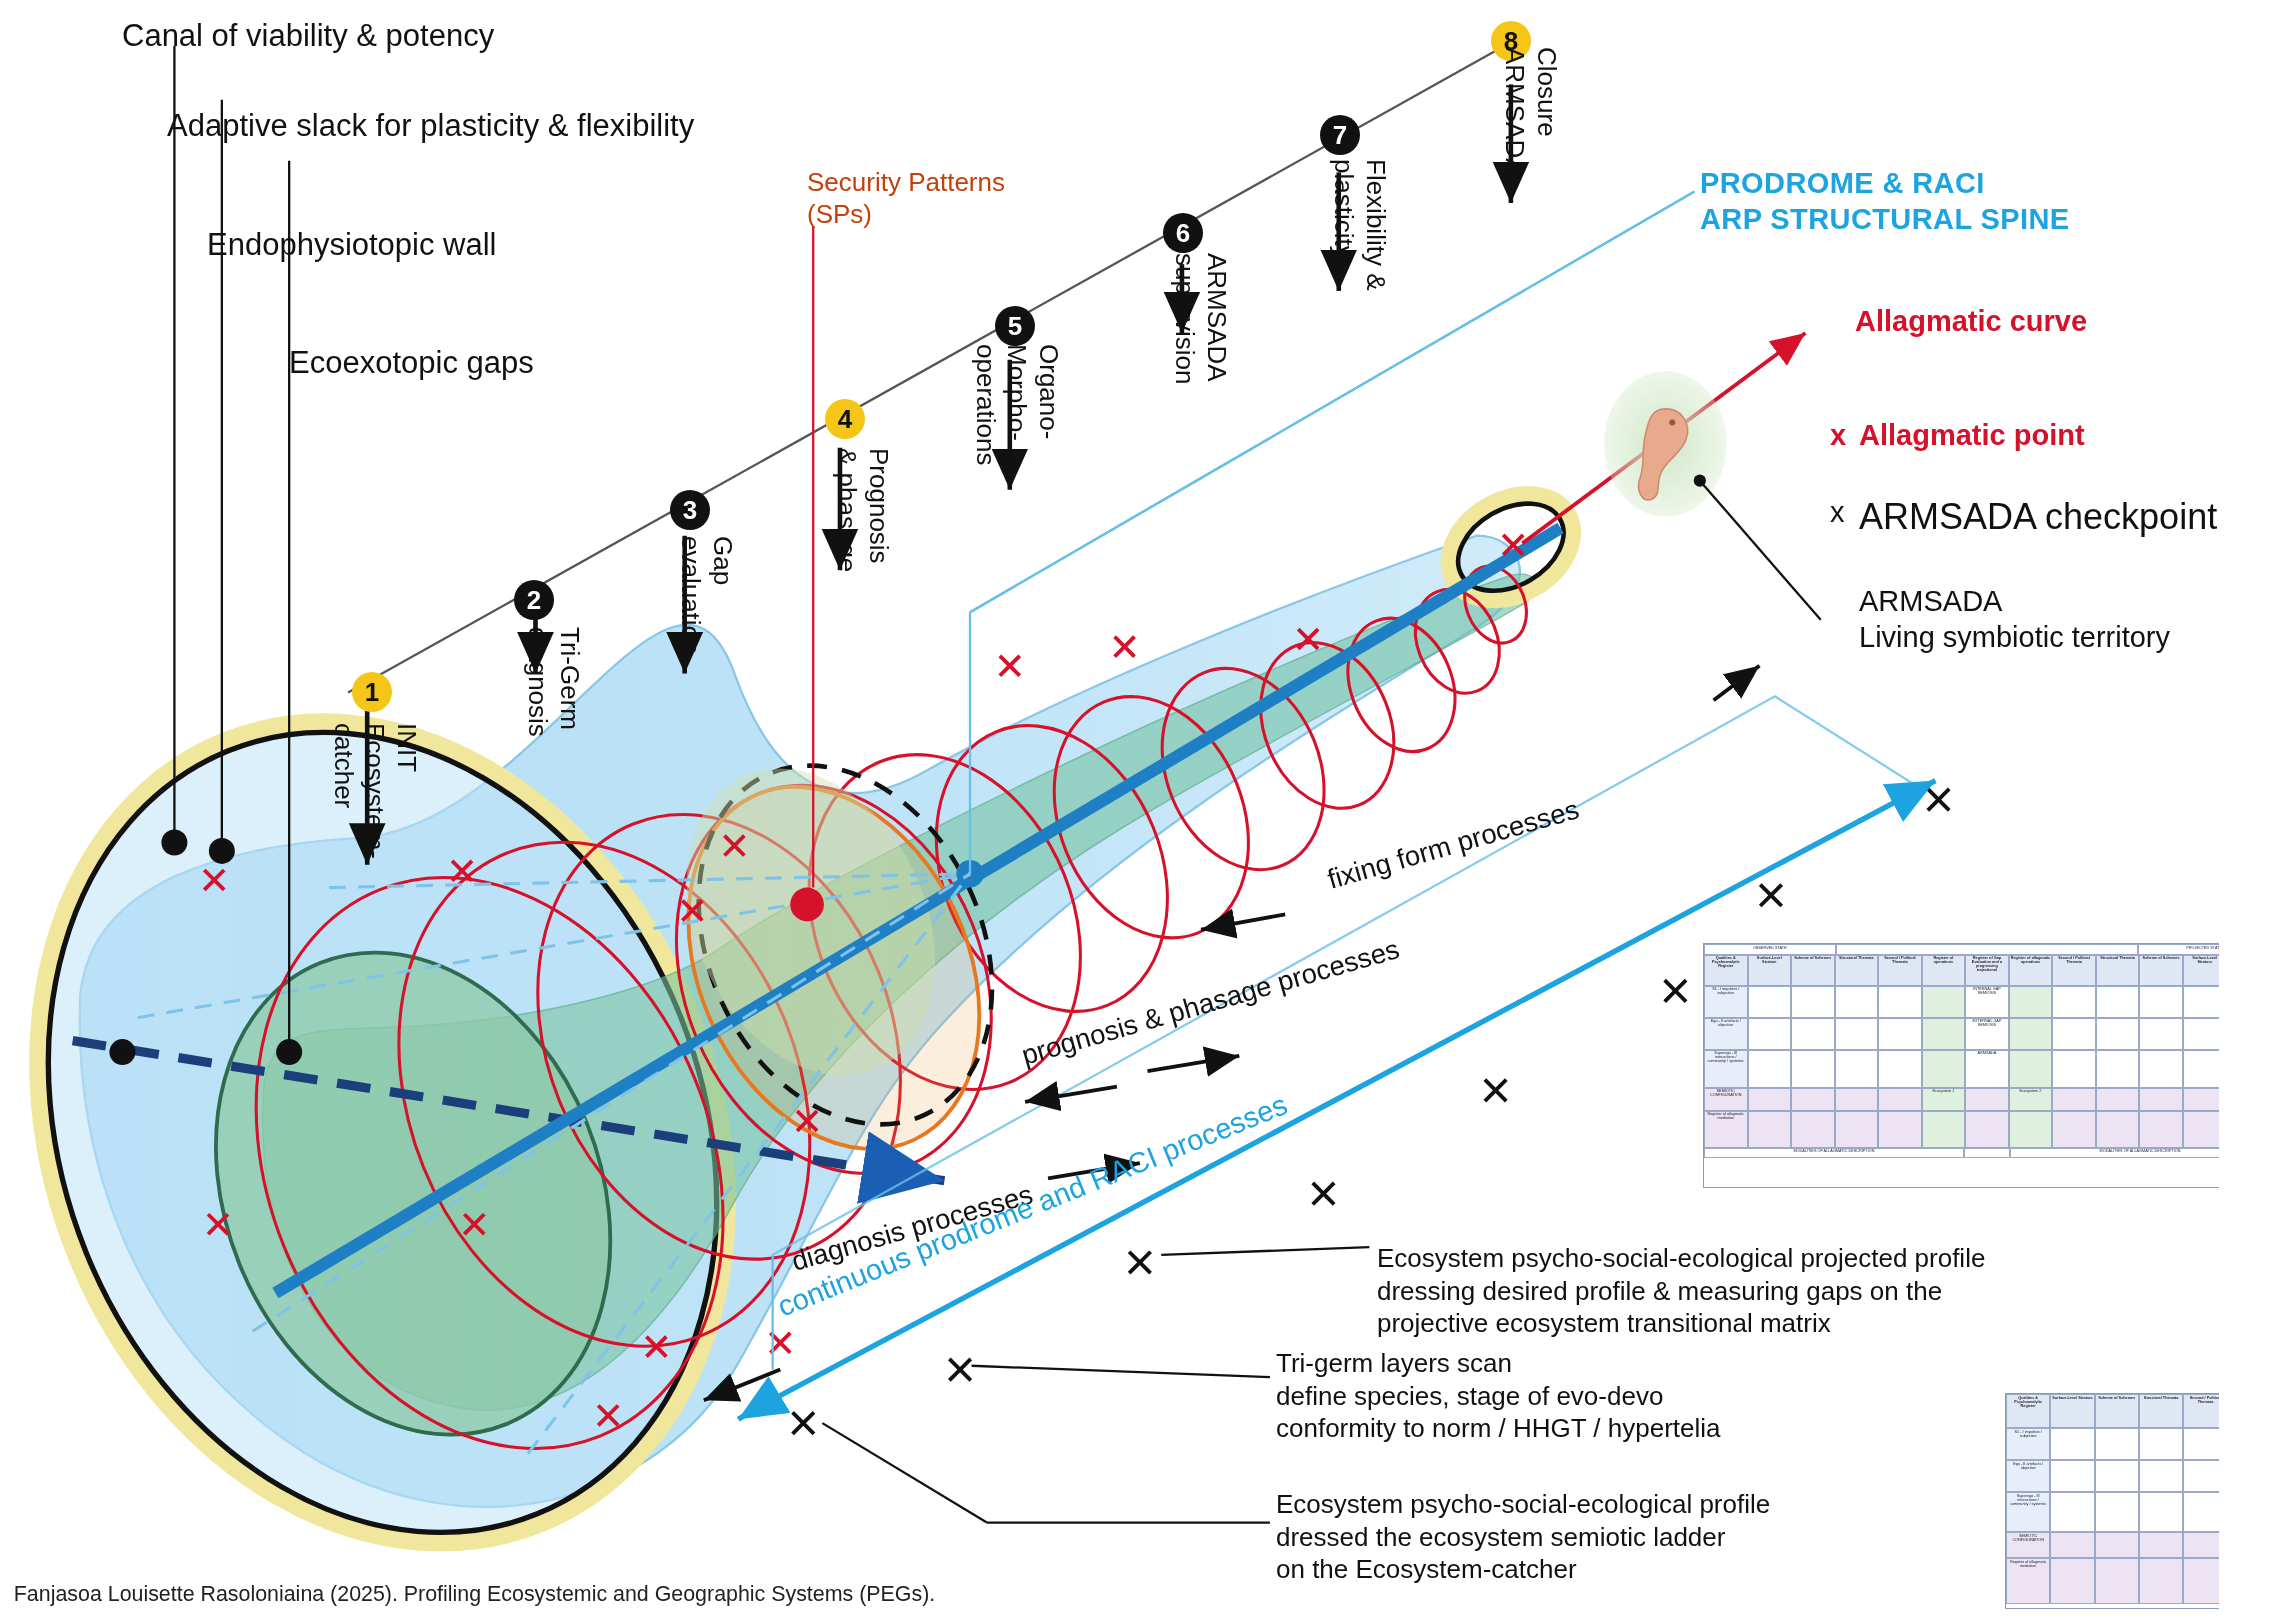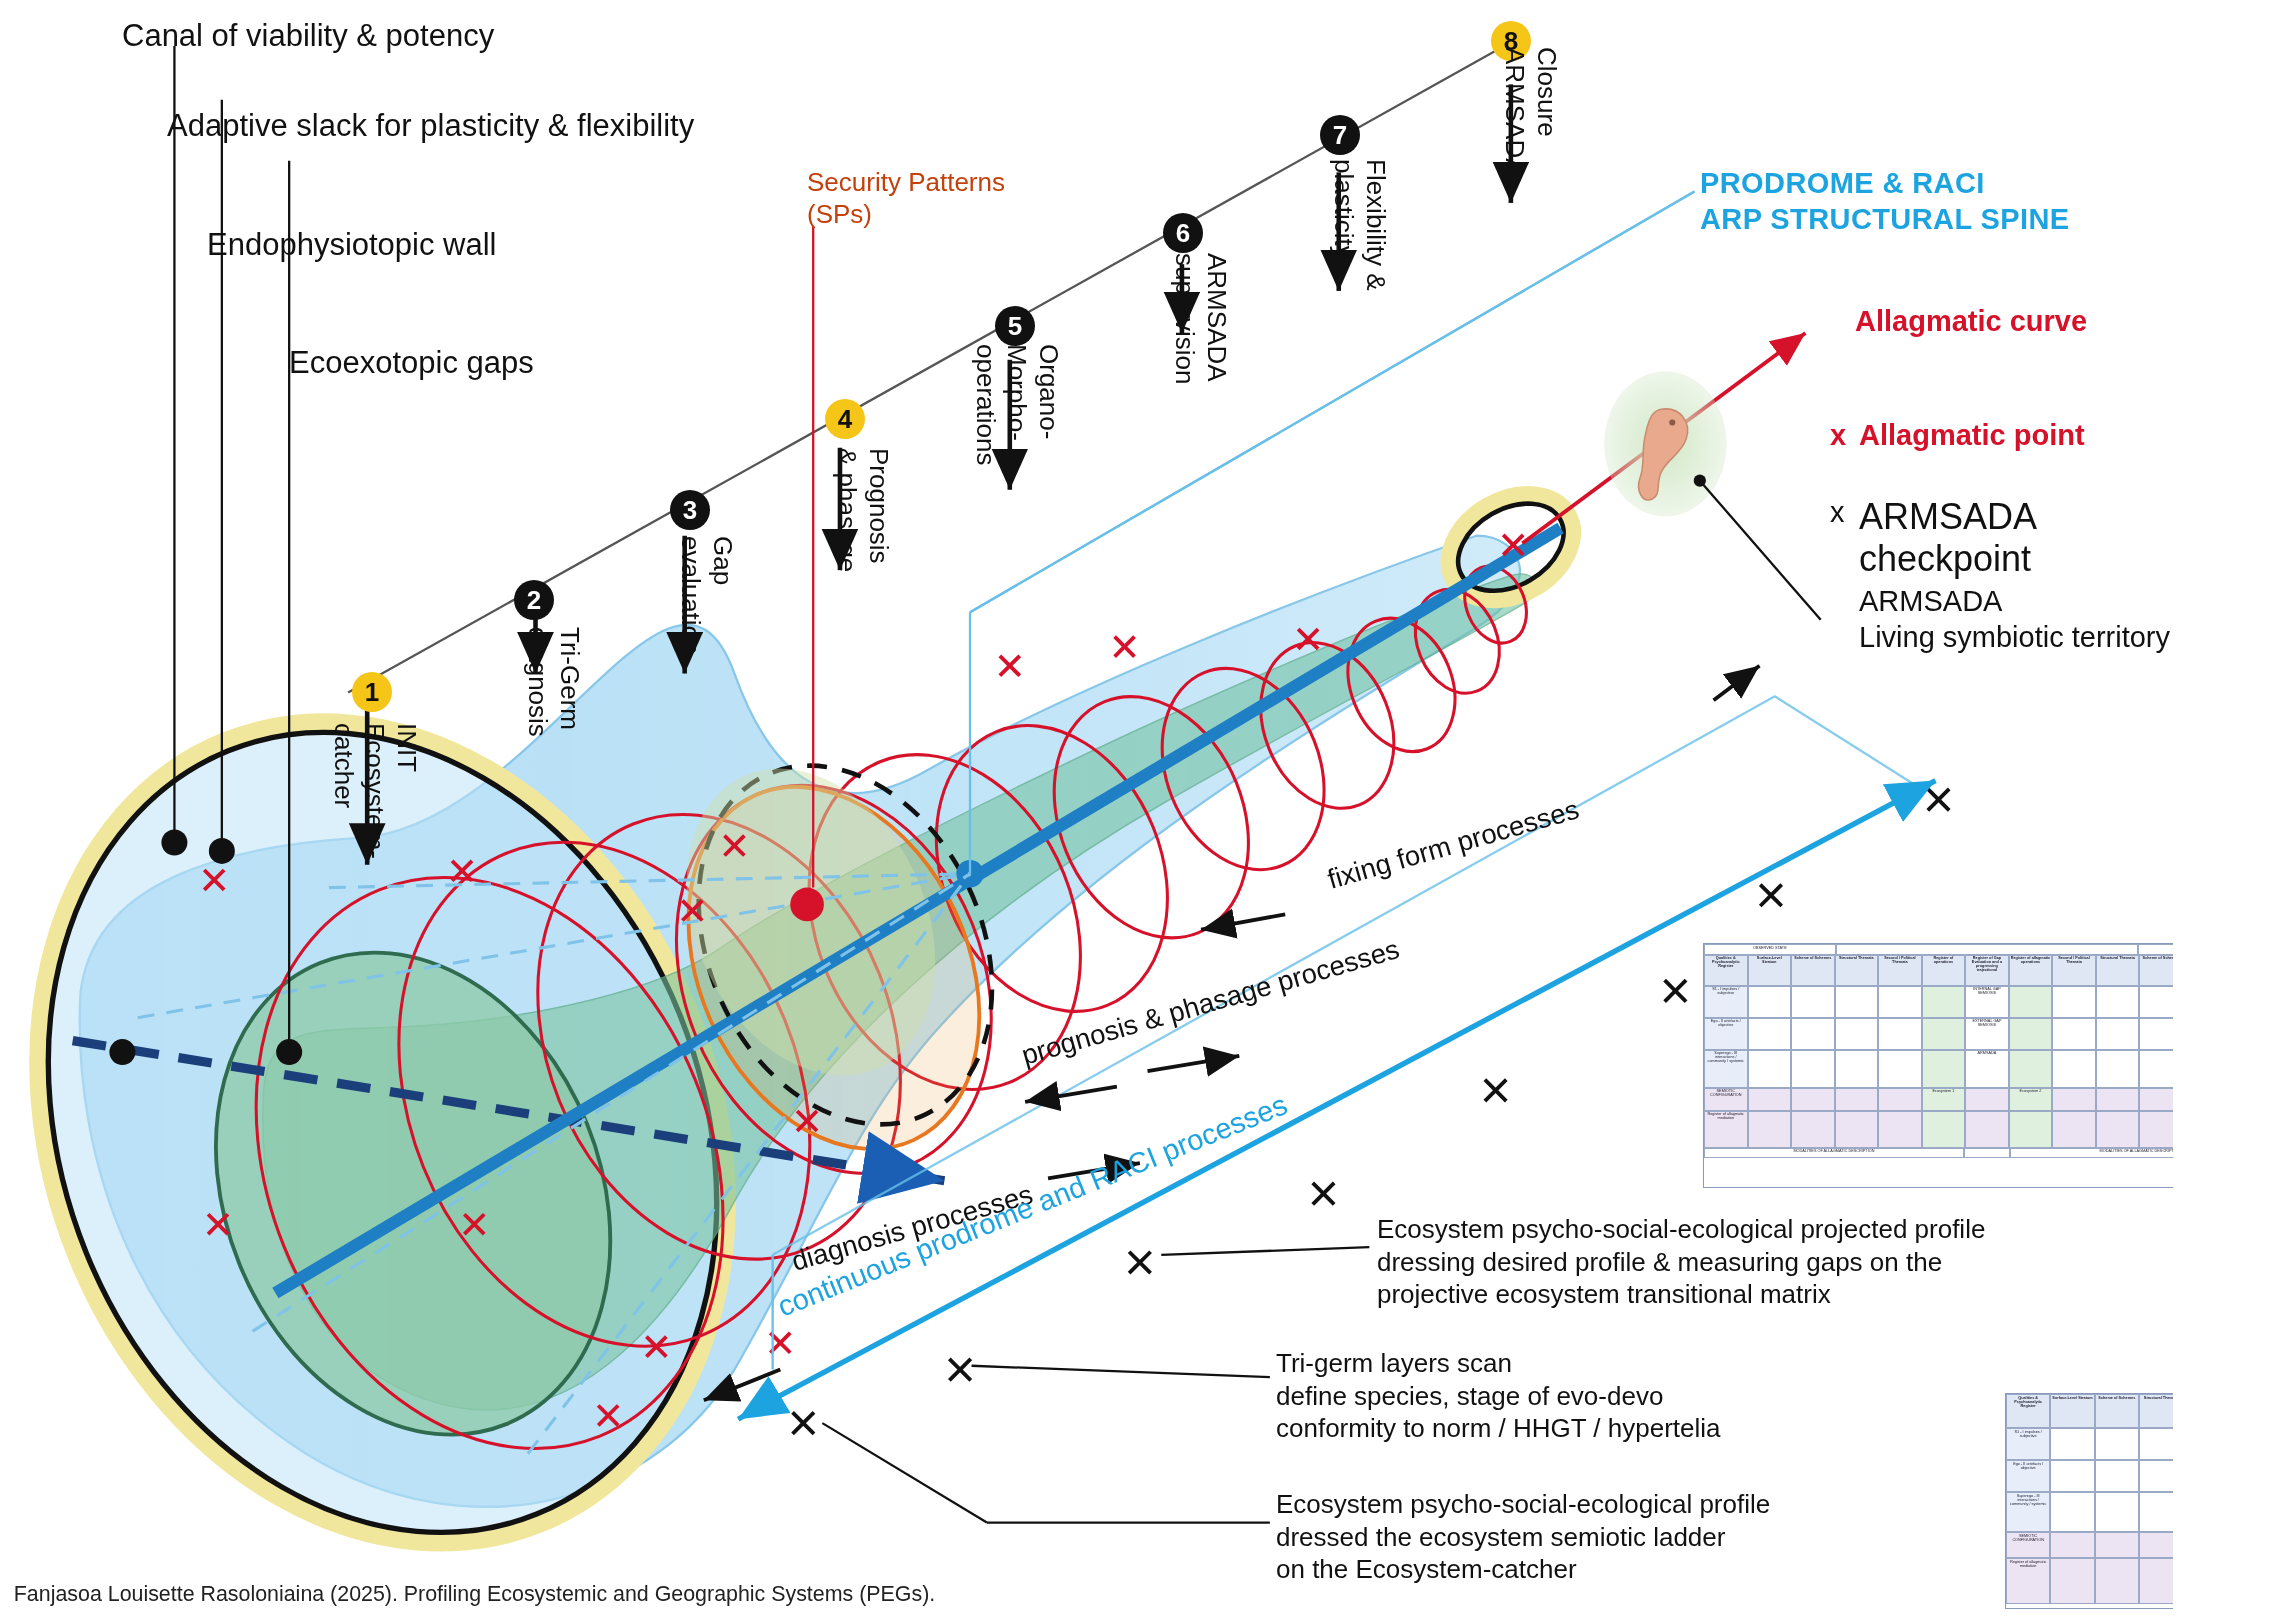--- a/index.html
+++ b/index.html
@@ -7,20 +7,21 @@
     padding: 0;
     background: #ffffff;
   }
   #canvas {
     position: relative;
     width: 2173px;
     height: 1623px;
     background: #ffffff;
     font-family: "Liberation Sans", sans-serif;
     overflow: hidden;
+    padding-left: 46px;
   }
   svg { display: block; }
   #art { position: absolute; left: 0; top: 0; width: 2295px; height: 1623px; }
 
   .lbl {
     position: absolute;
     color: #111111;
     font-family: "Liberation Sans", sans-serif;
     white-space: pre;
     line-height: 1.22;
@@ -411,21 +412,21 @@
   <div style="position:absolute; left:1859px; top:496px; font-size:36px; color:#111111;">ARMSADA checkpoint</div>
 
   <div style="position:absolute; left:1859px; top:583px; font-size:29px; color:#111111; white-space:pre; line-height:1.25;">ARMSADA
 Living symbiotic territory</div>
 
   <div style="position:absolute; left:1324px; top:865px; font-size:27.5px; color:#111; transform-origin:0 0; transform:rotate(-16deg);">fixing form processes</div>
   <div style="position:absolute; left:1018px; top:1041px; font-size:27.5px; color:#111; transform-origin:0 0; transform:rotate(-16deg);">prognosis &amp; phasage processes</div>
   <div style="position:absolute; left:788px; top:1247px; font-size:27.5px; color:#111; transform-origin:0 0; transform:rotate(-16deg);">diagnosis processes</div>
   <div style="position:absolute; left:773px; top:1293px; font-size:29px; color:#1ca3e0; transform-origin:0 0; transform:rotate(-22deg);">continuous prodrome and RACI processes</div>
 
-  <div class="legend-txt" style="left:1377px; top:1213px; white-space:pre;">Ecosystem psycho-social-ecological projected profile
+  <div class="legend-txt" style="left:1377px; top:1242px; white-space:pre;">Ecosystem psycho-social-ecological projected profile
 dressing desired profile &amp; measuring gaps on the
 projective ecosystem transitional matrix</div>
   <div class="legend-txt" style="left:1276px; top:1347px; white-space:pre;">Tri-germ layers scan
 define species, stage of evo-devo
 conformity to norm / HHGT / hypertelia</div>
   <div class="legend-txt" style="left:1276px; top:1488px; white-space:pre;">Ecosystem psycho-social-ecological profile
 dressed the ecosystem semiotic ladder
 on the Ecosystem-catcher</div>
 
   <div class="matrix" style="left:1703px; top:943px; width:566px; height:243px;">

